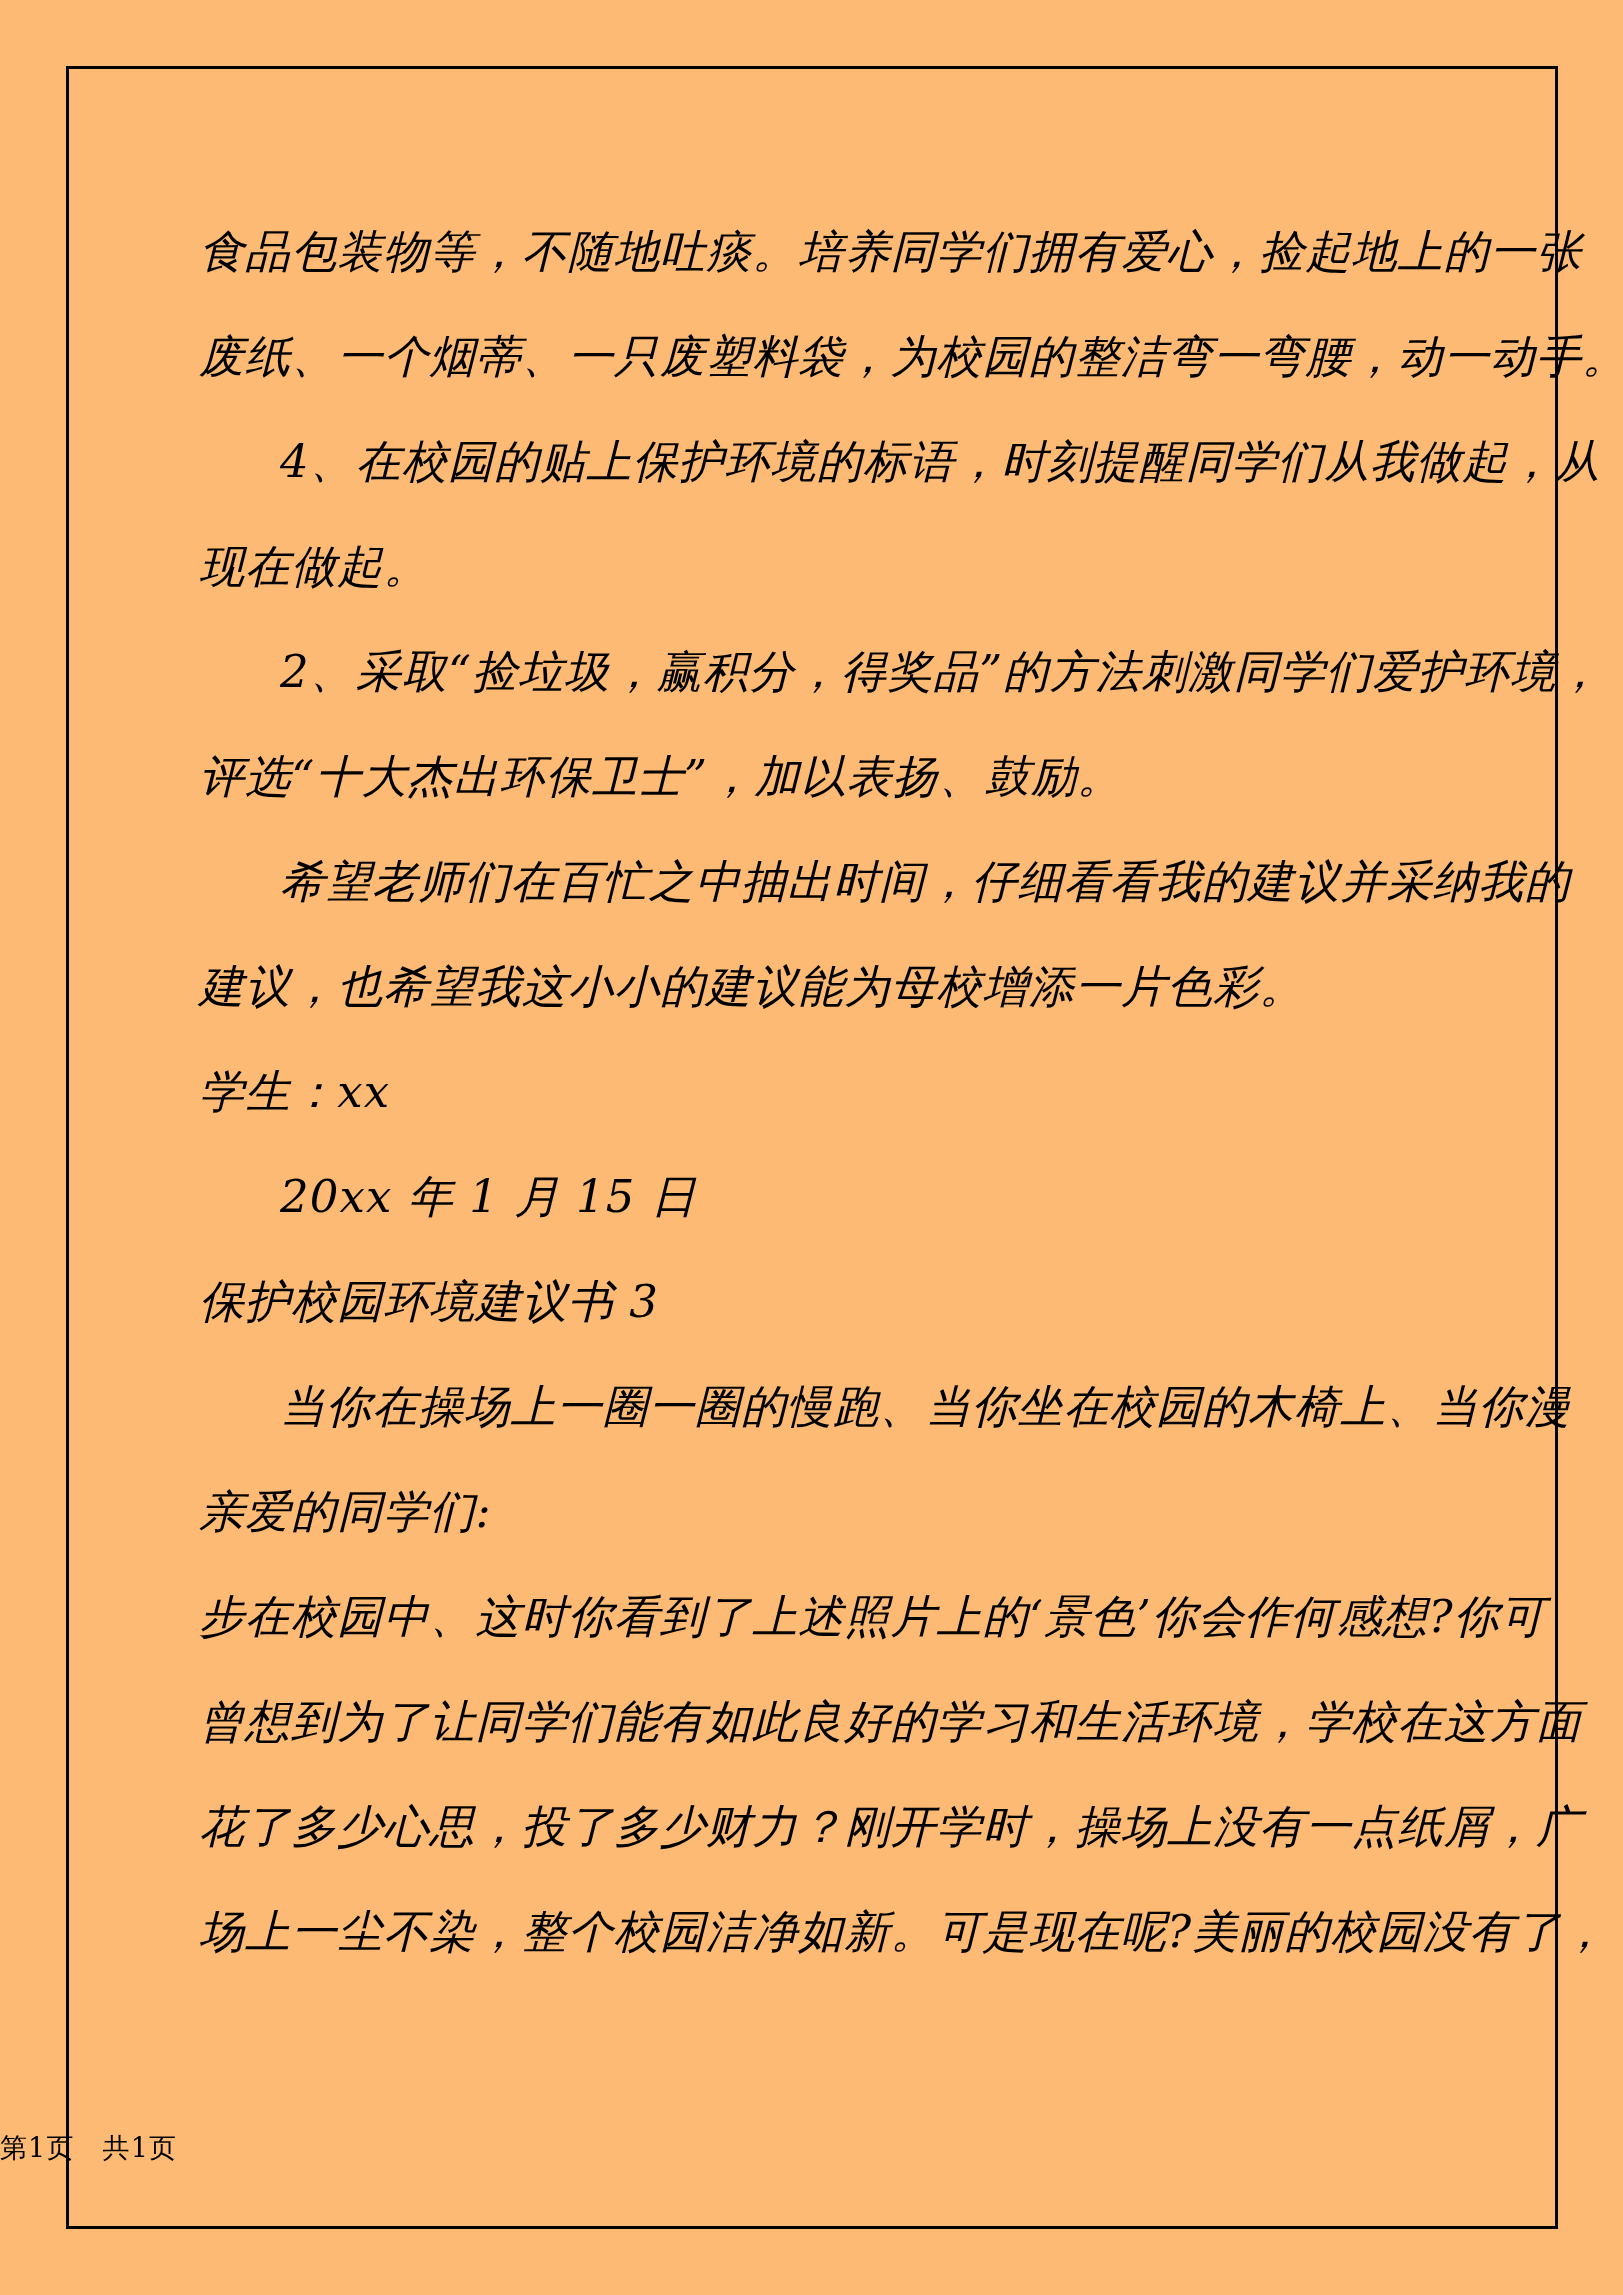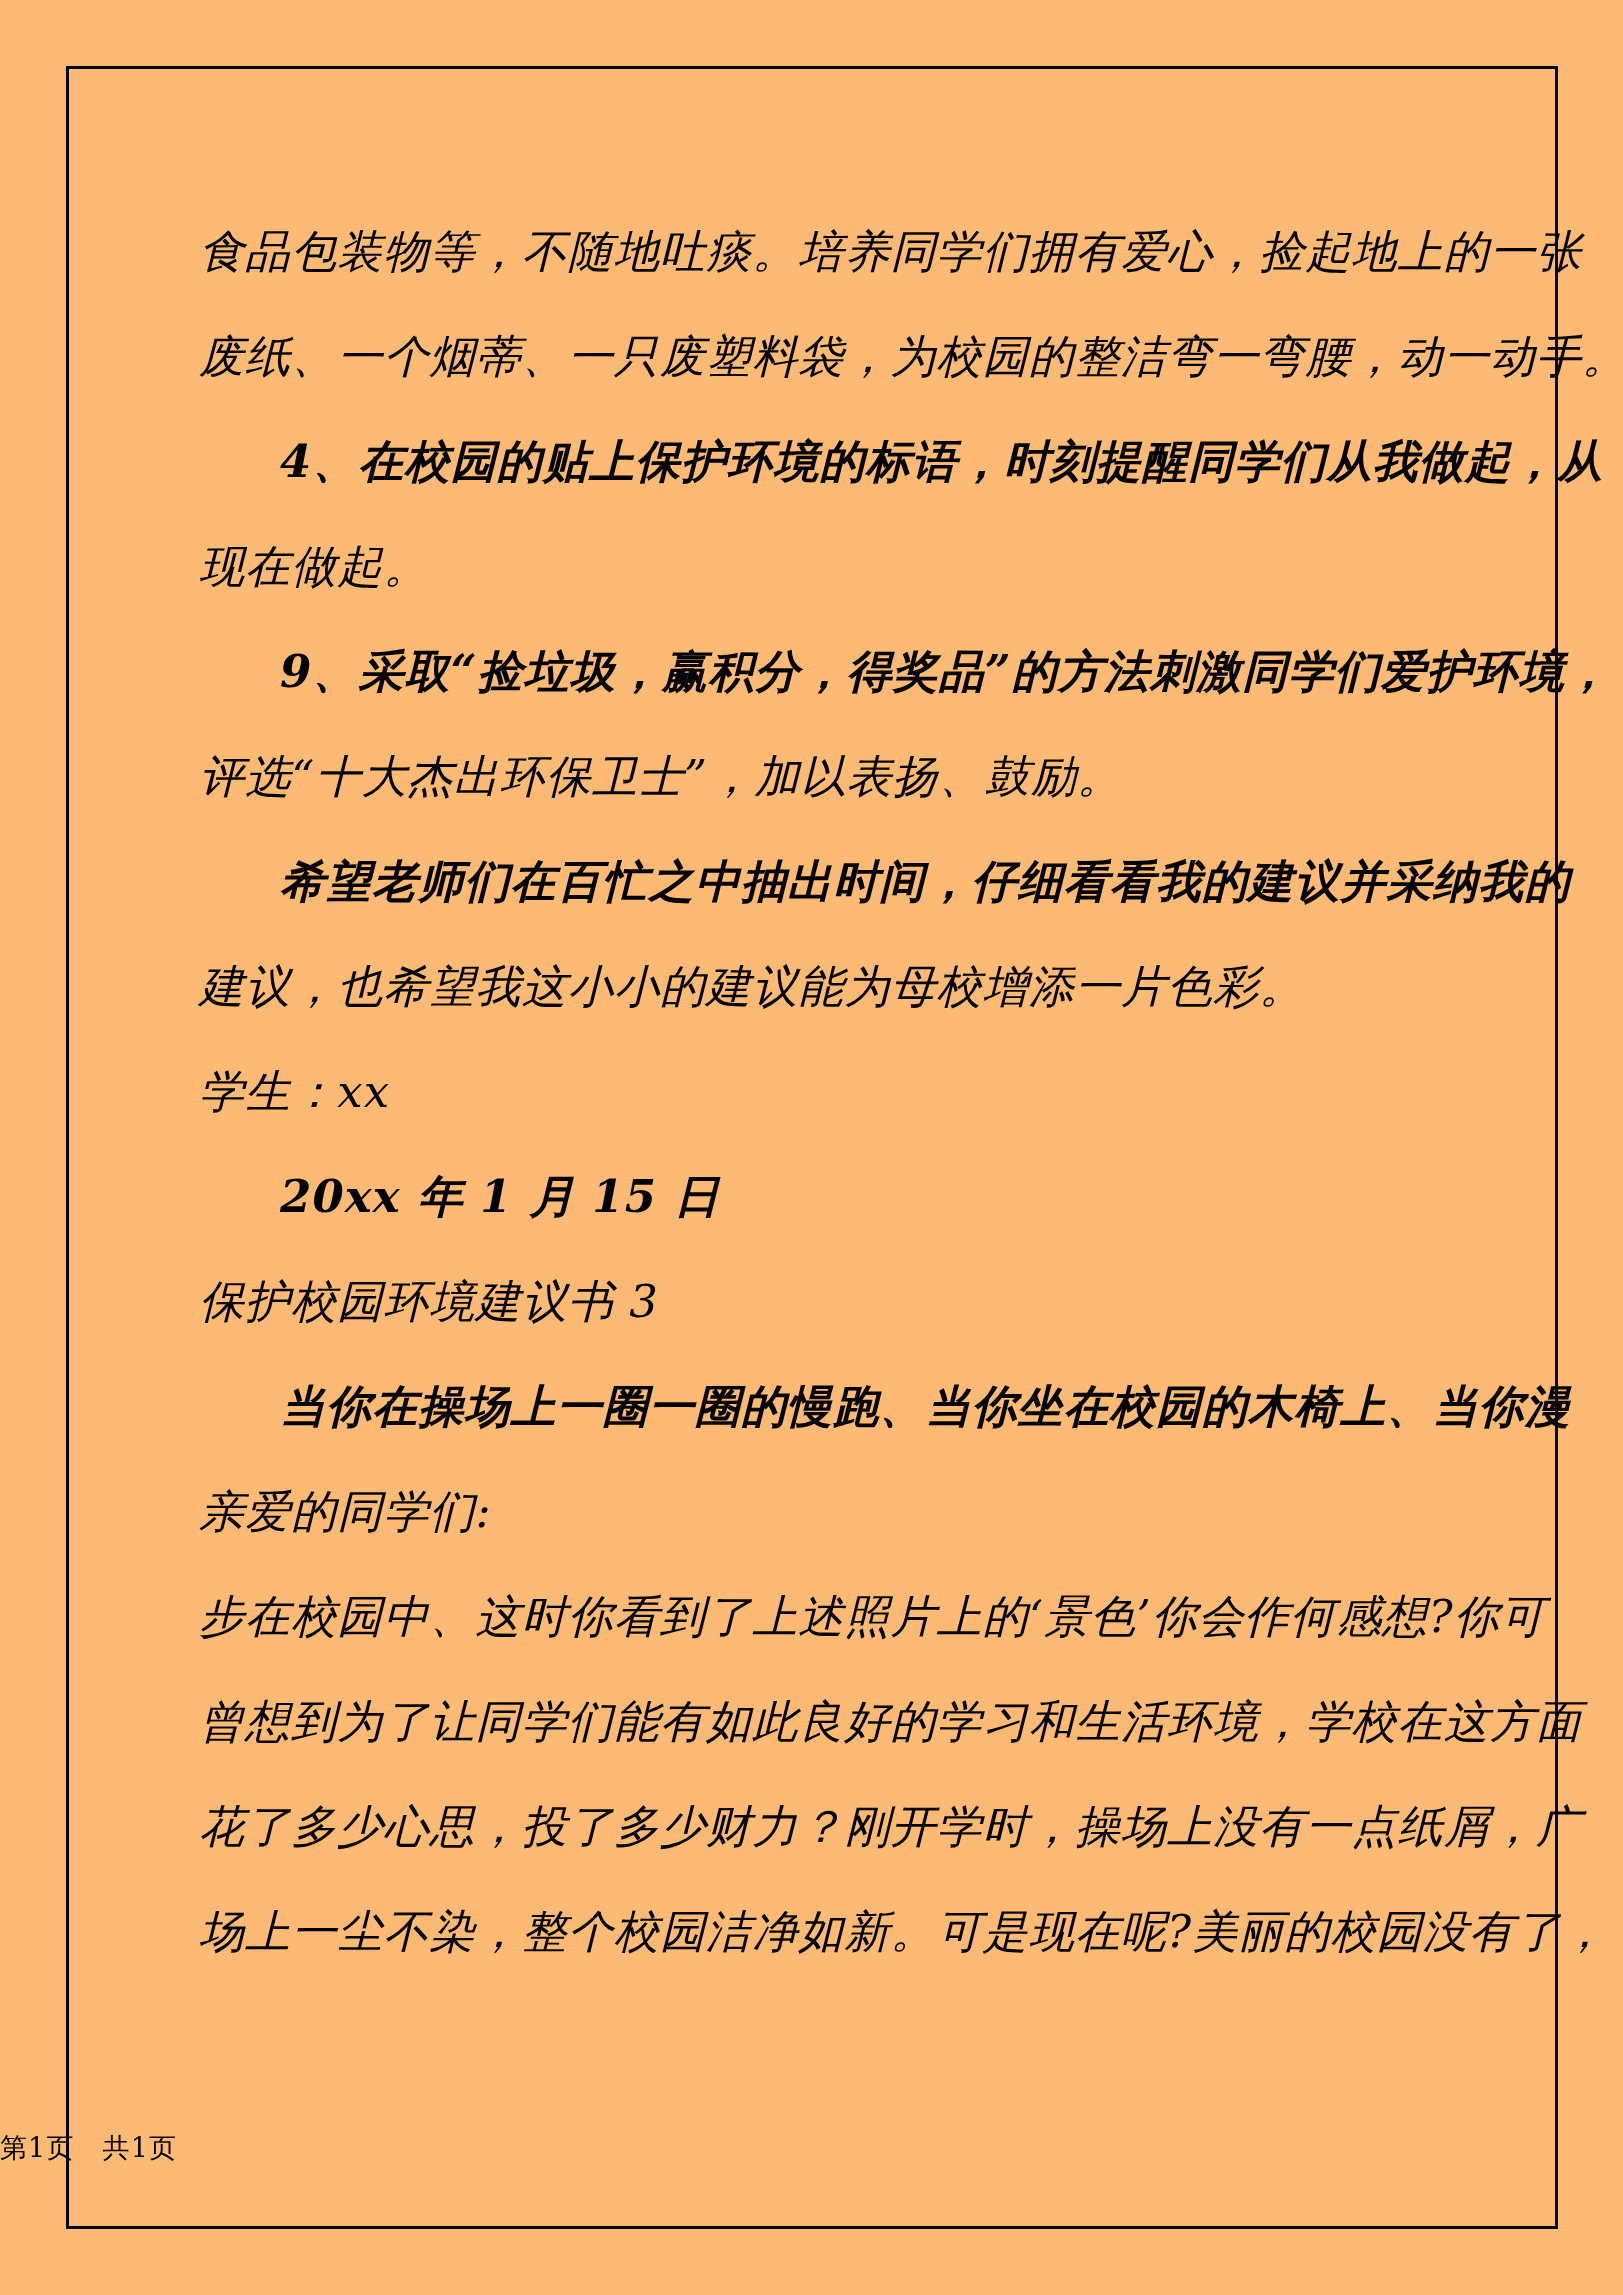--- a/index.html
+++ b/index.html
@@ -38,21 +38,20 @@
     height: 105px;
     line-height: 105px;
     font-size: 45px;
     font-style: italic;          
     letter-spacing: 1.1px;
     white-space: nowrap;
     color: #000000;
   }
   .line.indent {
     padding-left: 81px;         
-    font-weight: bold;
   }
   .page-footer {
     position: absolute;
     left: 0;
     top: 2130px;
     width: 100%;
     height: 36px;
     line-height: 36px;
     text-align: left;
     font-size: 27px;
@@ -65,21 +64,21 @@
 
 <div class="page">
 
   <div class="page-frame"></div>
 
   <div class="body-text">
     <div class="line">食品包装物等，不随地吐痰。培养同学们拥有爱心，捡起地上的一张</div>
     <div class="line">废纸、一个烟蒂、一只废塑料袋，为校园的整洁弯一弯腰，动一动手。</div>
     <div class="line indent">4、在校园的贴上保护环境的标语，时刻提醒同学们从我做起，从</div>
     <div class="line">现在做起。</div>
-    <div class="line indent">9、采取“捡垃圾，赢积分，得奖品”的方法刺激同学们爱护环境，</div>
+    <div class="line indent">2、采取“捡垃圾，赢积分，得奖品”的方法刺激同学们爱护环境，</div>
     <div class="line">评选“十大杰出环保卫士”，加以表扬、鼓励。</div>
     <div class="line indent">希望老师们在百忙之中抽出时间，仔细看看我的建议并采纳我的</div>
     <div class="line">建议，也希望我这小小的建议能为母校增添一片色彩。</div>
     <div class="line">学生：xx</div>
     <div class="line indent">20xx 年 1 月 15 日</div>
     <div class="line">保护校园环境建议书 3</div>
     <div class="line indent">当你在操场上一圈一圈的慢跑、当你坐在校园的木椅上、当你漫</div>
     <div class="line">亲爱的同学们:</div>
     <div class="line">步在校园中、这时你看到了上述照片上的‘景色’你会作何感想?你可</div>
     <div class="line">曾想到为了让同学们能有如此良好的学习和生活环境，学校在这方面</div>

